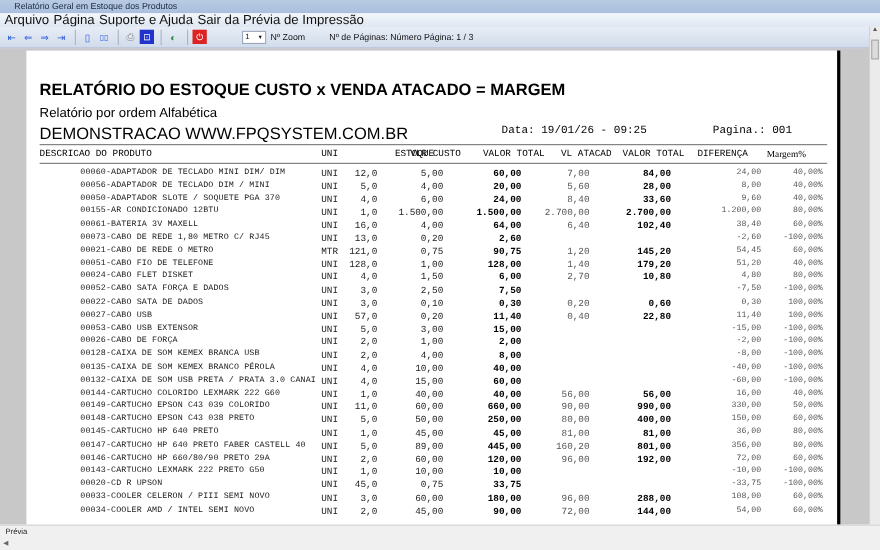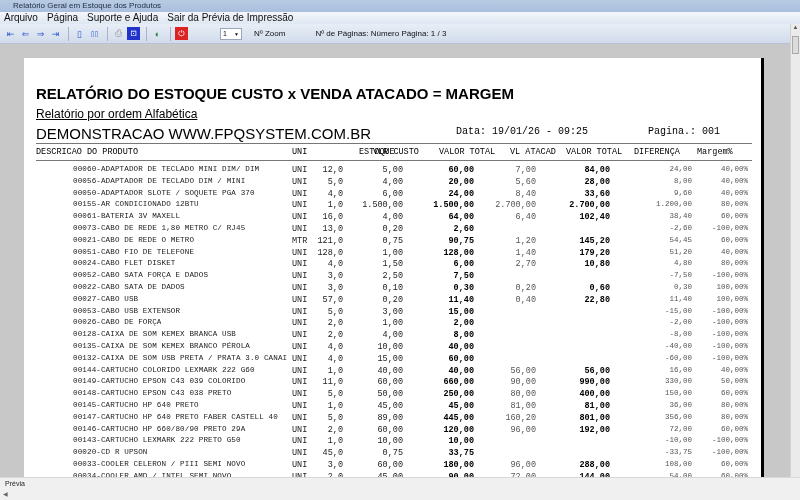--- a/index.html
+++ b/index.html
@@ -1,31 +1,31 @@
 <!DOCTYPE html>
 <html><head>
 <meta charset="utf-8">
 <style>
   * { box-sizing: border-box; margin: 0; padding: 0; }
   html, body { width: 800px; height: 500px; overflow: hidden; background: #d4dbe9; font-family: "Liberation Sans", sans-serif; }
   .titlebar { position: absolute; left: 0; top: 0; width: 800px; height: 12px; background: linear-gradient(#b9cbe3, #a9bfde); font-size: 8px; color: #1b2b44; padding-left: 13px; line-height: 12px; }
-  .menubar { position: absolute; left: 0; top: 12px; width: 800px; height: 12px; background: linear-gradient(#f4f7fb, #dfe7f2); font-size: 10px; line-height: 12px; padding-left: 4px; display: flex; gap: 9px; color: #111; }
+  .menubar { position: absolute; left: 0; top: 12px; width: 800px; height: 12px; background: linear-gradient(#f4f7fb, #dfe7f2); font-size: 12px; line-height: 12px; padding-left: 4px; display: flex; gap: 4px; color: #111; }
   .toolbar { position: absolute; left: 0; top: 24px; width: 800px; height: 20px; background: linear-gradient(#e8eef7, #d1dbea); display: flex; align-items: center; padding-left: 4px; font-size: 8px; color: #111; border-bottom: 1px solid #b6c2d4; }
   .tb-btn { width: 13px; height: 13px; display: inline-flex; align-items: center; justify-content: center; margin-right: 2px; font-size: 9px; color: #2a5bd7; }
   .tb-sep { width: 1px; height: 14px; background: #a8b4c6; margin: 0 4px; }
   .zoom-select { margin-left: 8px; width: 22px; height: 12px; background: #fff; border: 1px solid #9aa7ba; font-size: 7px; display: flex; align-items: center; justify-content: space-between; padding: 0 2px; }
-  .zoom-label { margin-left: 12px; }
-  .pages-label { margin-left: 30px; }
+  .zoom-label { margin-left: 4px; }
+  .pages-label { margin-left: 22px; }
   .viewport { position: absolute; left: 0; top: 44px; width: 790px; height: 433px; background: #c8c8c8; overflow: hidden; }
   .vscroll { position: absolute; left: 790px; top: 24px; width: 10px; height: 453px; background: #ebebeb; border-left: 1px solid #d2d2d2; }
   .vscroll .arrow { height: 9px; font-size: 6px; text-align: center; color: #555; }
   .vscroll .thumb { position: absolute; left: 1px; top: 12px; width: 7px; height: 18px; background: #dcdcdc; border: 1px solid #a9a9a9; }
-  .page { position: absolute; left: 24px; top: 14px; width: 740px; height: 440px; background: #fff; border-right: 3px solid #000; border-bottom: 3px solid #1d4ed8; }
+  .page { position: absolute; left: 24px; top: 2px; width: 740px; height: 440px; background: #fff; border-right: 3px solid #000; border-bottom: 3px solid #1d4ed8; }
   .rpt-title { position: absolute; left: 12px; top: 27px; font-size: 15px; font-weight: bold; color: #000; }
-  .rpt-sub { position: absolute; left: 12px; top: 49px; font-size: 12px; color: #000; text-decoration: underline; }
+  .rpt-sub { position: absolute; left: 12px; top: 49px; font-size: 12px; color: #000; }
   .rpt-company { position: absolute; left: 12px; top: 67px; font-size: 15px; color: #000; }
   .rpt-date { position: absolute; left: 432px; top: 68px; font-family: "Liberation Mono", monospace; font-size: 10px; color: #000; }
   .rpt-page { position: absolute; left: 624px; top: 68px; font-family: "Liberation Mono", monospace; font-size: 10px; color: #000; }
   .rule { position: absolute; left: 12px; width: 716px; height: 1px; background: #777; }
   .hdr { position: absolute; left: 12px; top: 89px; width: 716px; height: 12px; font-family: "Liberation Mono", monospace; font-size: 8.5px; color: #000; }
   .hdr span, .row span { position: absolute; white-space: nowrap; }
   .rows { position: absolute; left: 12px; top: 107px; width: 716px; }
   .row { position: relative; height: 11.8px; font-family: "Liberation Mono", monospace; font-size: 8.5px; color: #222; }
   .c-desc { left: 0; font-size: 7.6px; letter-spacing: 0.1px; margin-left: 37px; }
   .c-uni { left: 256px; }
@@ -86,21 +86,21 @@
     <div class="rule" style="top:85px;"></div>
     <div class="hdr">
       <span style="left:0;">DESCRICAO DO PRODUTO</span>
       <span style="left:256px;">UNI</span>
       <span style="left:291px;padding-left:32px;">ESTOQUE</span>
       <span style="left:337px;font-family:Liberation Mono, monospace;">VLR CUSTO</span>
       <span style="left:403px;">VALOR TOTAL</span>
       <span style="left:474px;font-family:Liberation Mono, monospace;">VL ATACAD</span>
       <span style="left:530px;">VALOR TOTAL</span>
       <span style="left:598px;text-align:center;">DIFERENÇA</span>
-      <span style="left:661px;">Margem%</span>
+      <span style="left:661px;font-family:Liberation Serif, serif;">Margem%</span>
     </div>
     <div class="rule" style="top:102px;"></div>
     <div class="rows" id="rows">
         <div class="row">
           <span class="c-desc">00060-ADAPTADOR  DE  TECLADO  MINI DIM/ DIM</span>
           <span class="c-uni">UNI</span>
           <span class="c-est">12,0</span>
           <span class="c-custo">5,00</span>
           <span class="c-vt">60,00</span>
           <span class="c-vla">7,00</span>

